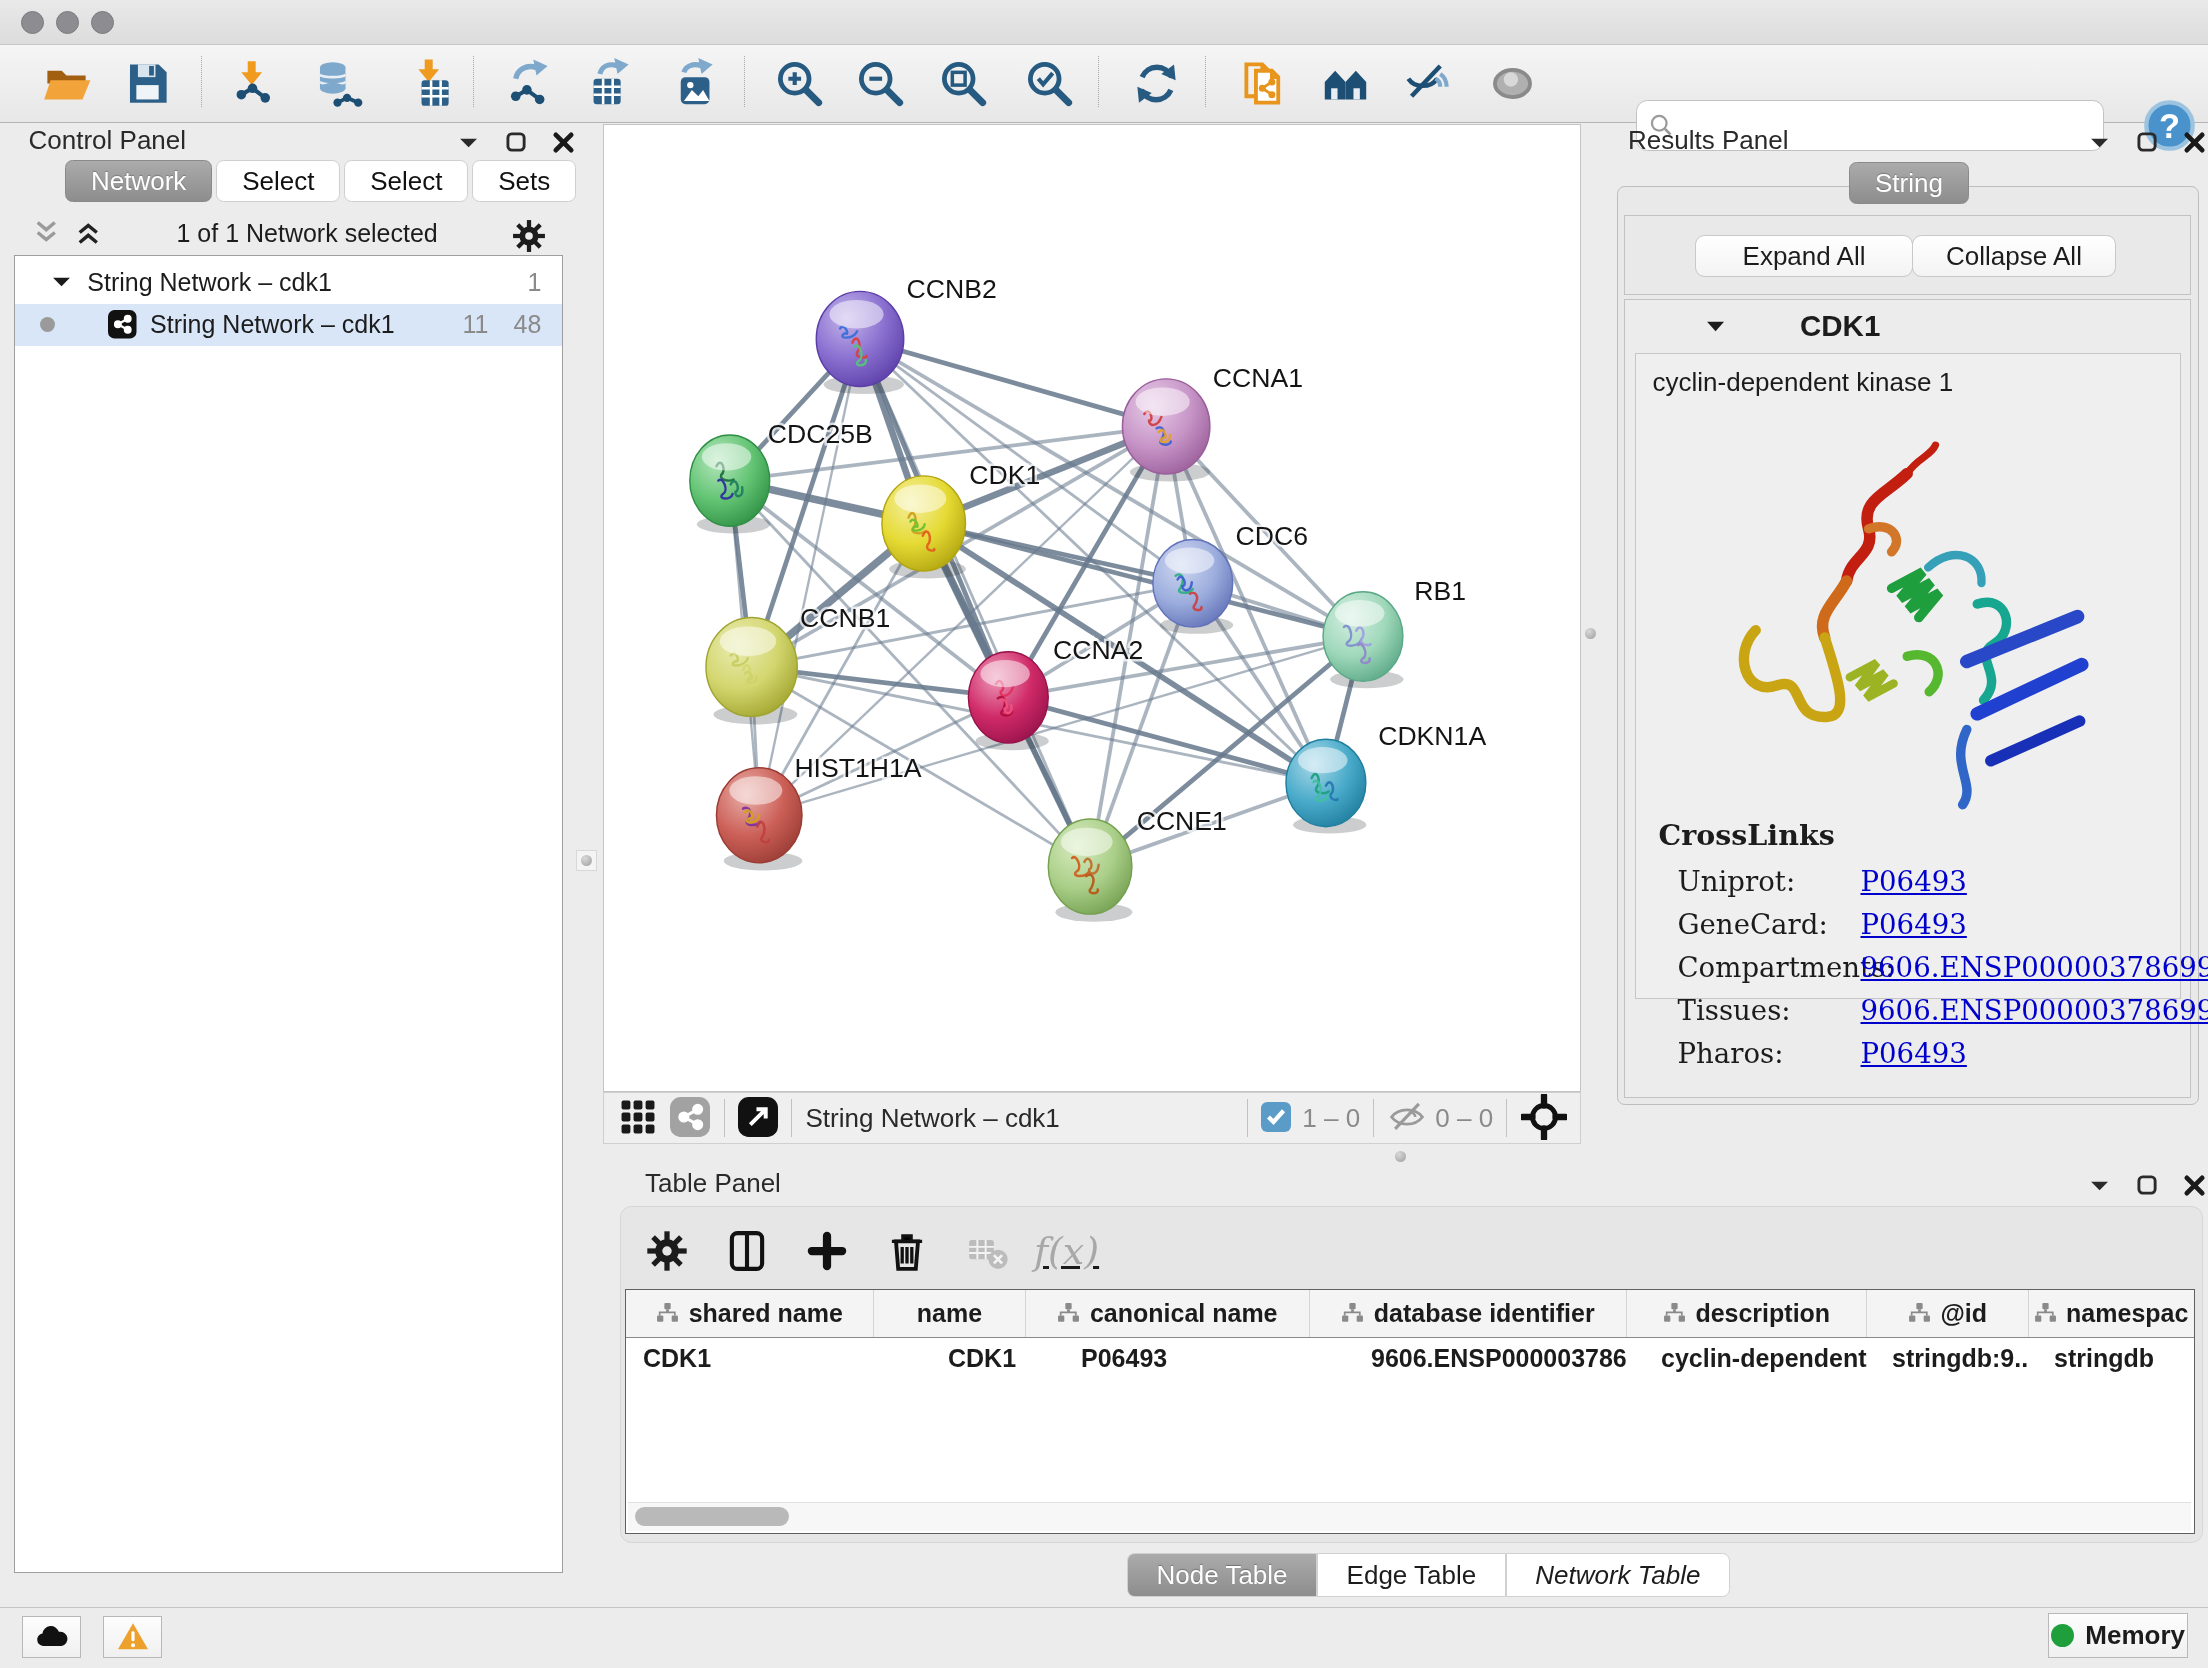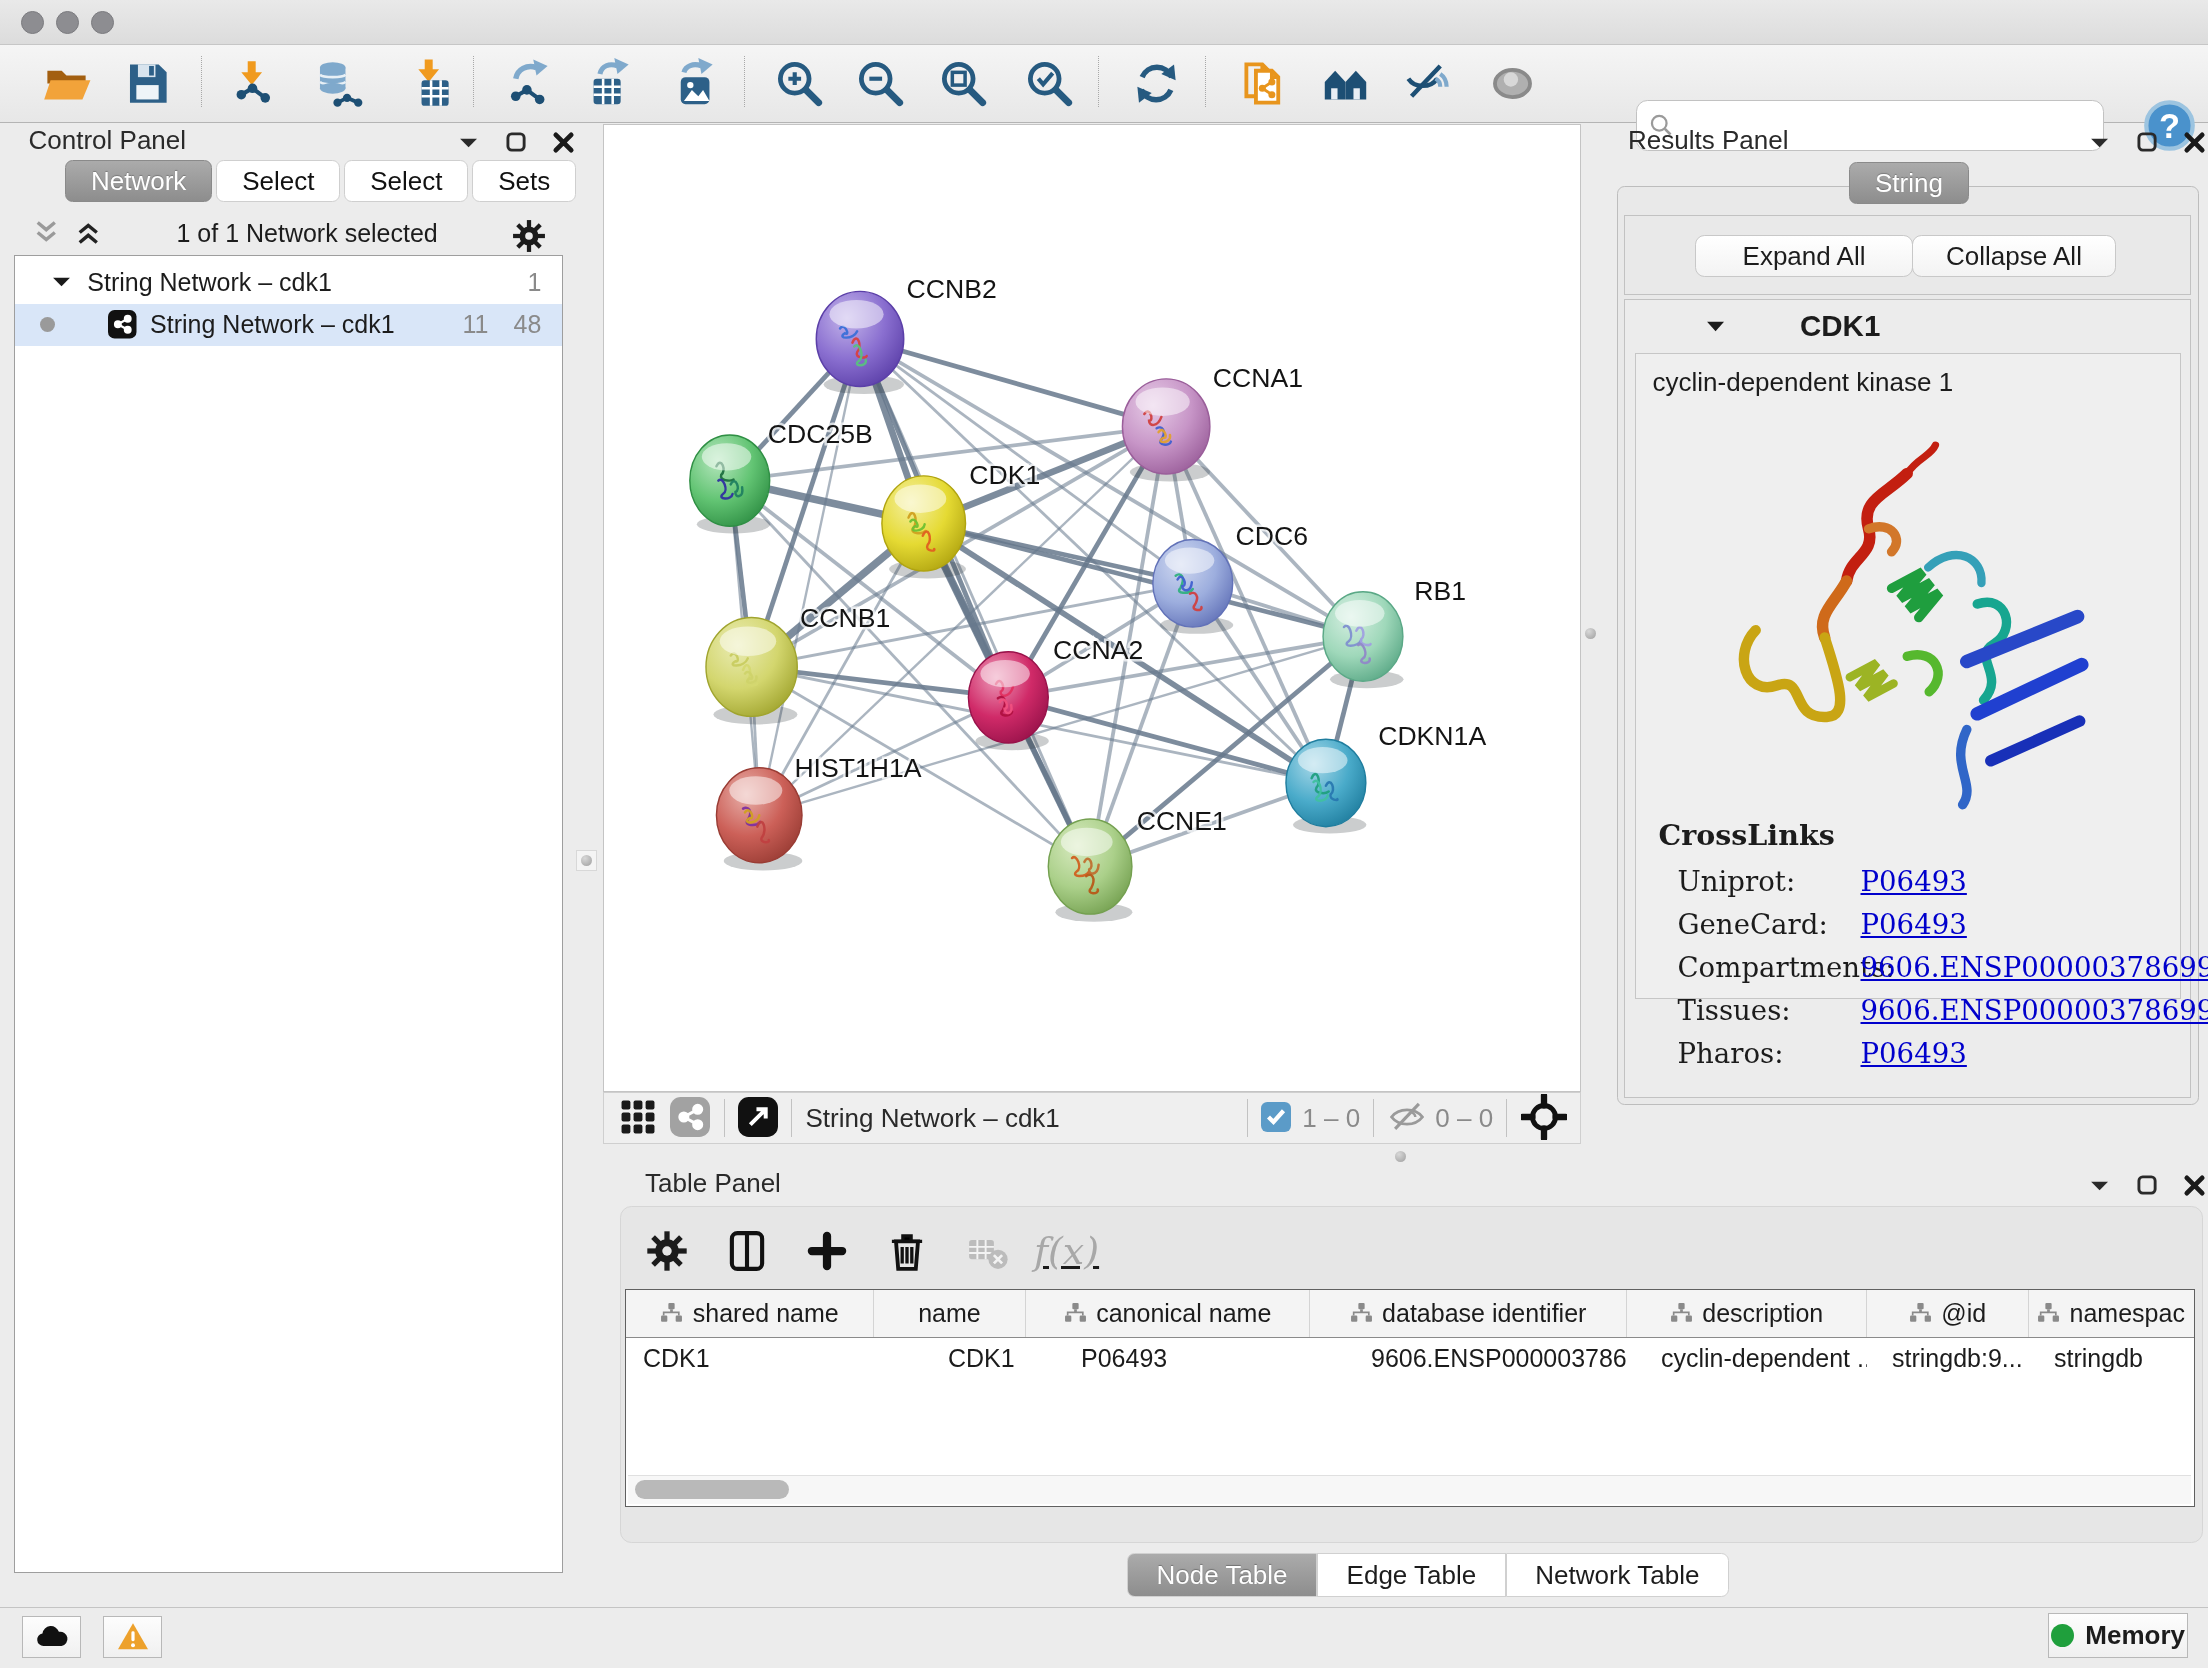--- a/index.html
+++ b/index.html
@@ -42,34 +42,34 @@
   .graycnt{color:#8a8a8a;font-size:26px;}
   
   .rbox{background:#e9e9e9;border:1.9px solid #bdbdbd;border-radius:7.6px;box-sizing:border-box;}
   .serif{font-family:"DejaVu Serif","Liberation Serif",serif;}
   .xlink{color:#0000cc;text-decoration:underline;}
   
   .tpbox{left:620px;top:1206px;width:1583px;height:337px;background:#e6e6e6;border-radius:11.4px;
          border:1px solid #d6d6d6;box-sizing:border-box;}
   .ttool{position:absolute;top:17px;left:19px;display:flex;gap:27px;align-items:center;text-decoration:underline;}
   .ttool .ic{width:53px;height:53px;display:flex;align-items:center;justify-content:center;}
-  .dtable{left:625px;top:1289px;width:1570px;height:218px;background:#fff;border:1.9px solid #606060;box-sizing:border-box;}
+  .dtable{left:625px;top:1289px;width:1570px;height:245px;background:#fff;border:1.9px solid #606060;box-sizing:border-box;font-weight:bold;}
   .thead{display:flex;height:48px;background:#f4f4f4;border-bottom:1px solid #8a8a8a;box-sizing:border-box;}
   .th{display:flex;align-items:center;justify-content:center;gap:9.5px;font-size:25px;
       border-right:1px solid #d4d4d4;box-sizing:border-box;overflow:hidden;white-space:nowrap;}
   .tr{display:flex;height:40px;}
   .td{display:flex;align-items:center;font-size:25px;padding-left:17px;box-sizing:border-box;
       overflow:hidden;white-space:nowrap;}
   .hscroll{position:absolute;left:1.9px;bottom:1.9px;width:1563px;height:28.5px;background:#f7f7f7;border-top:1px solid #e0e0e0;}
   .hthumb{position:absolute;left:7.6px;top:4.8px;width:154px;height:19px;border-radius:9.5px;background:#b9b9b9;}
   .btabs{left:1127px;top:1553px;display:flex;}
   .btab{height:42px;padding:0 28.5px;display:flex;align-items:center;font-size:26px;background:#fff;
         border:1px solid #d0d0d0;}
   .btab:first-child{border-radius:7.6px 0 0 7.6px;}
-  .btab:last-child{border-radius:0 7.6px 7.6px 0;}
+  .btab:last-child{border-radius:0 7.6px 7.6px 0;font-style:italic;}
   .btab.active{background:linear-gradient(#ababab,#8d8d8d);color:#fff;text-shadow:0 -1px 1px rgba(0,0,0,.3);}
   
   .statusbar{left:0;top:1607px;width:2208px;height:61px;background:#ececec;border-top:1.9px solid #c4c4c4;}
   .sbtn{background:linear-gradient(#fdfdfd,#f0f0f0);border:1.9px solid #b8b8b8;display:flex;
         align-items:center;justify-content:center;box-sizing:border-box;font-weight:bold;}
   .dot-handle{width:19px;height:19px;background:#f4f4f4;border:1px solid #d8d8d8;display:flex;
               align-items:center;justify-content:center;}
   .dot-handle i{display:block;width:11.4px;height:11.4px;border-radius:50%;
                 background:radial-gradient(circle at 35% 30%,#d8d8d8,#9e9e9e);}
 </style>

